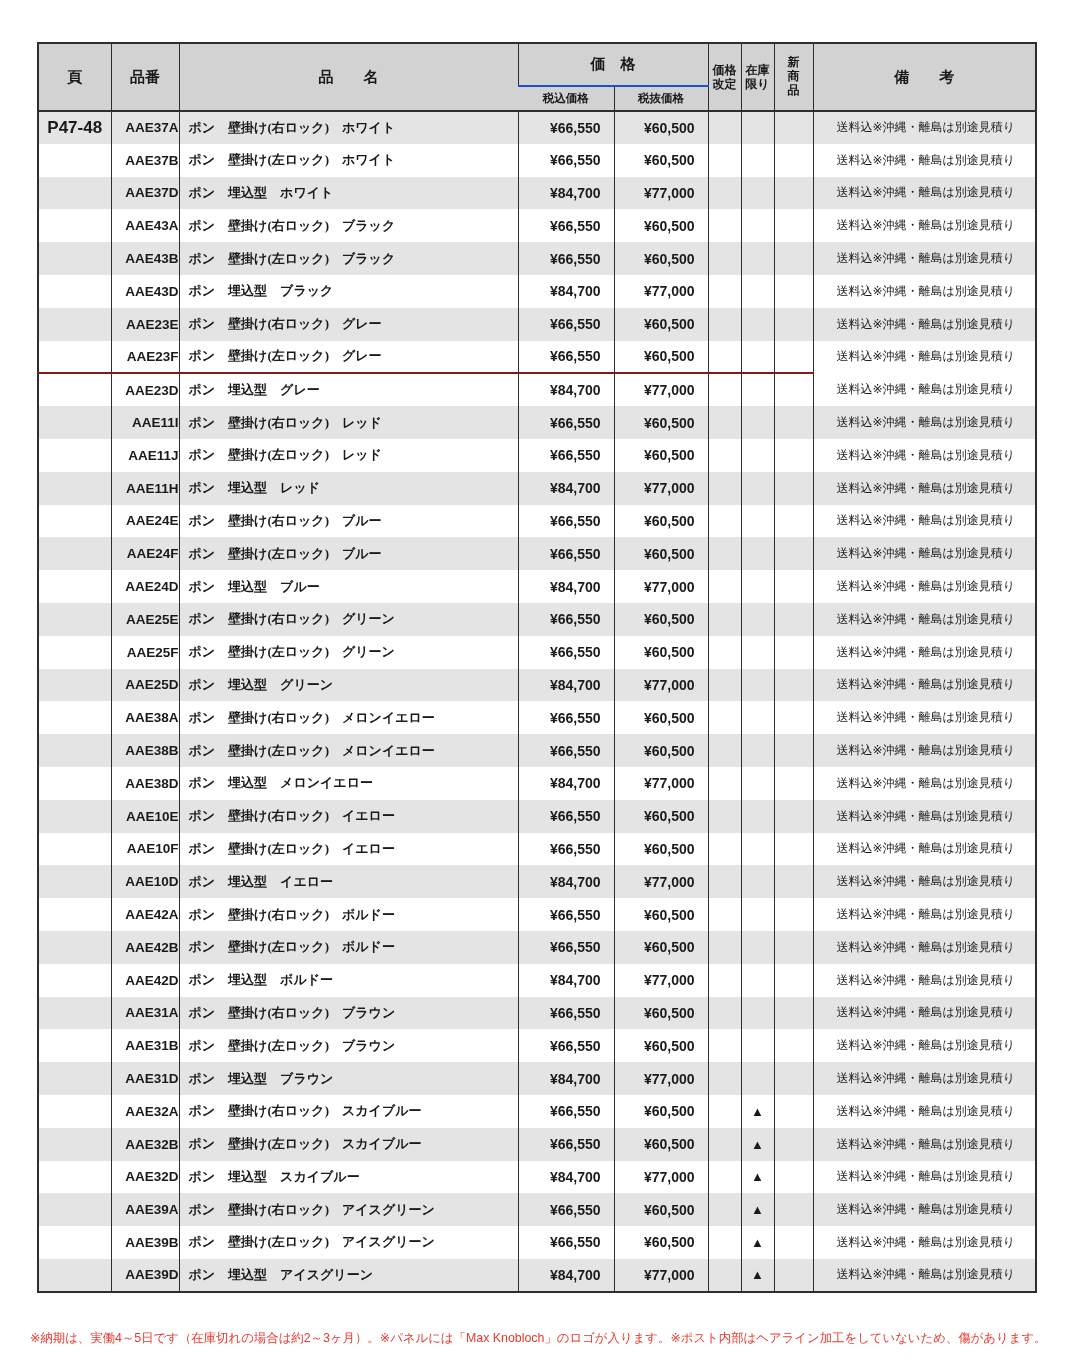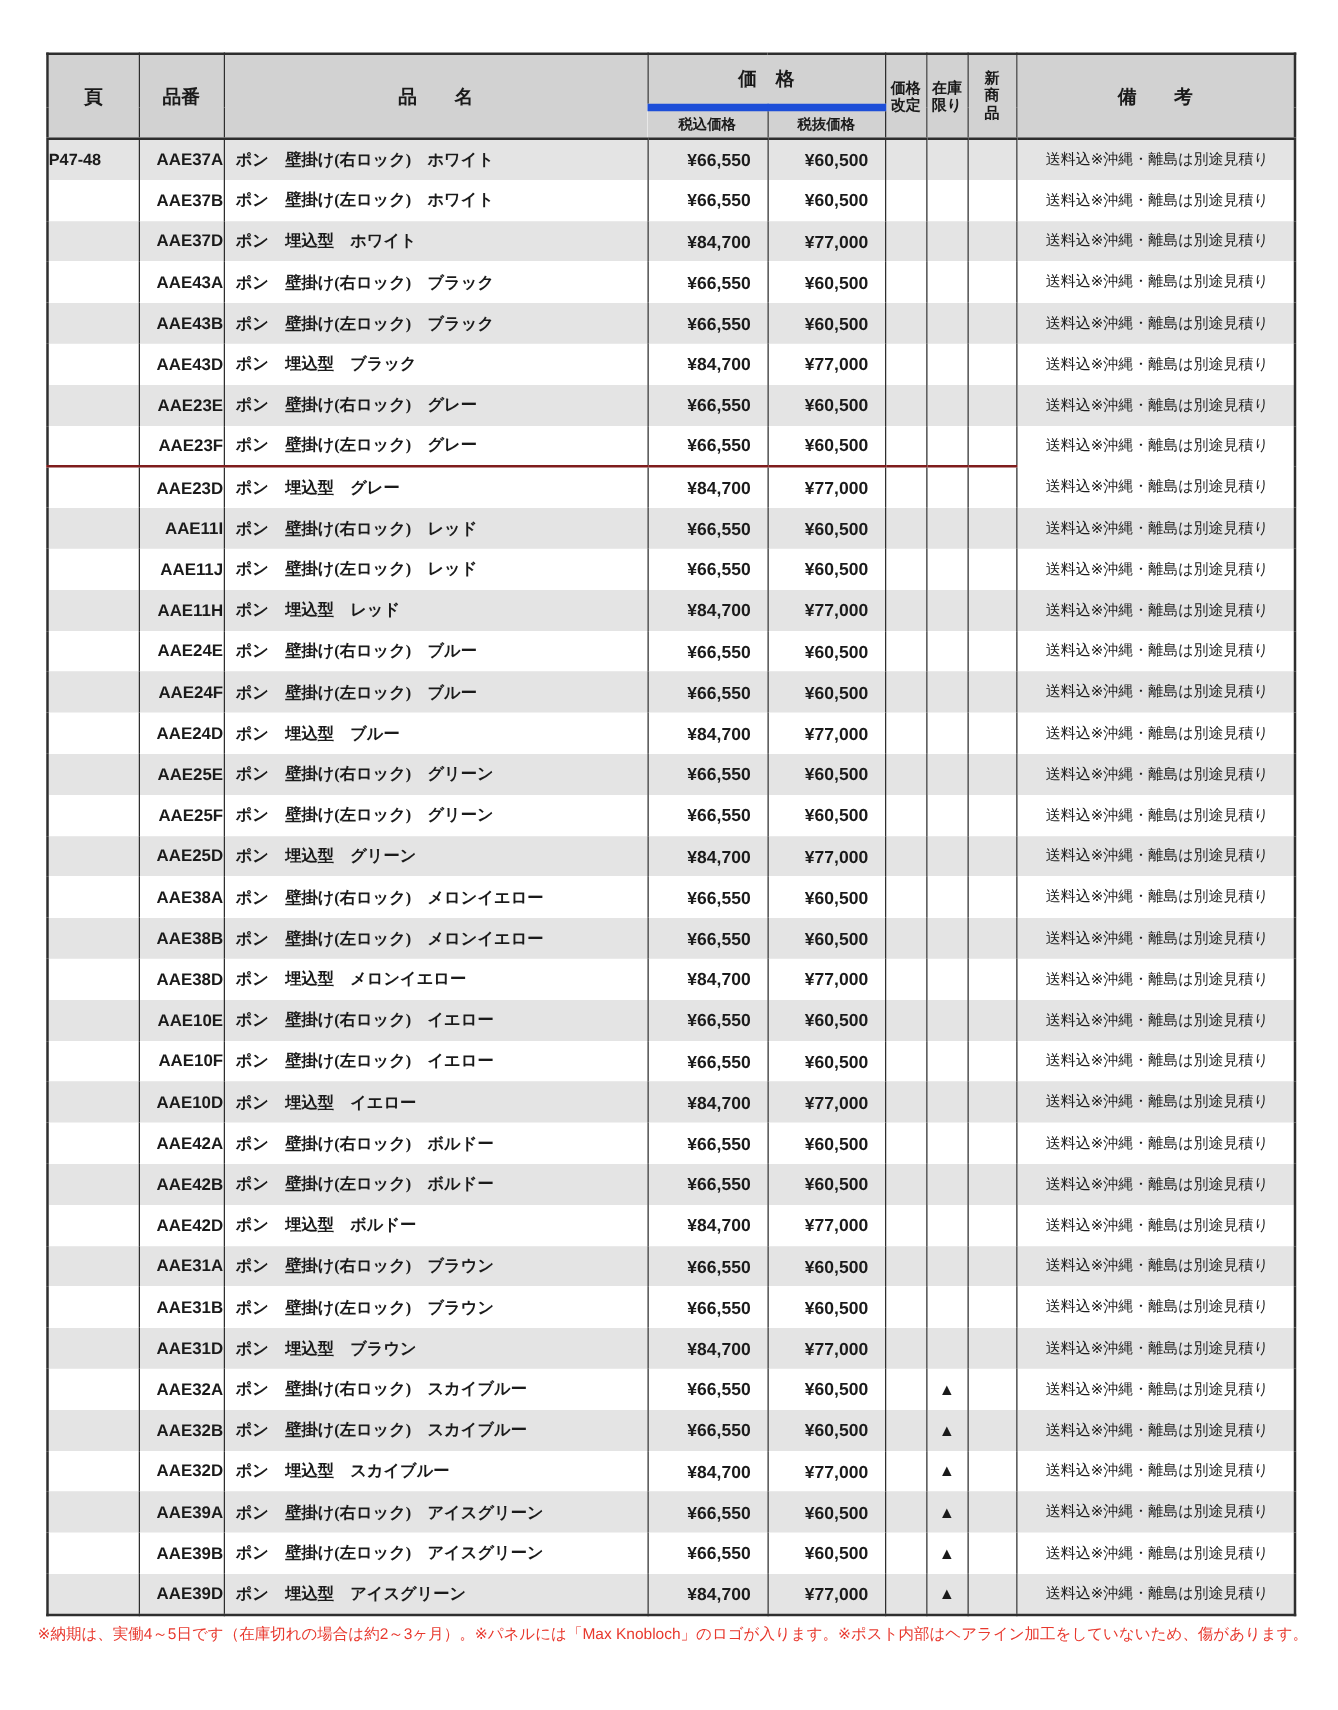--- a/index.html
+++ b/index.html
@@ -26,44 +26,44 @@
     white-space: nowrap;
     vertical-align: middle;
   }
   th:first-child, td:first-child { border-left: none; }
 
   
   thead th { background: #d2d2d2; font-weight: bold; border-bottom: 2px solid #2e2e2e; }
   tr.h1 { height: 43px; }
   tr.h2 { height: 25px; }
   th.h-main  { font-size: 15px; }
-  th.h-price { font-size: 15px; border-bottom: 6px solid #1d4ed8; }
+  th.h-price { font-size: 15px; border-bottom: 2px solid #1d4ed8; }
   tr.h2 th   { font-size: 11.5px; }
   th.h-flag  { font-size: 12px; white-space: normal; }
   th.h-flag .wrap2 { display: inline-block; width: 26px; line-height: 1.2; word-break: break-all; }
   th.h-new .wrap1  { display: inline-block; width: 13px; line-height: 1.15; word-break: break-all; font-size: 12px; }
 
   
   tbody tr { height: 32.8px; }
   tbody td { background: #ffffff; }
   tbody tr.shaded td { background: #e4e4e4; }
   tr.section-end td { border-bottom: 2px solid #7f1d1d; }
   tr.section-end td.c-remarks { border-bottom: none; }
 
-  .c-page    { font-weight: bold; font-size: 13px; }
+  .c-page    { text-align: center; font-weight: bold; font-size: 17px; }
   .c-code    { text-align: right; font-weight: bold; font-size: 13.5px; }
   .c-name    { text-align: left;   font-weight: bold; font-size: 13px; padding-left: 9px; font-family: Liberation Serif, serif; }
   .c-incl, .c-excl { text-align: right; font-weight: bold; font-size: 14px; padding-right: 13px; }
   .c-rev, .c-stock, .c-new { text-align: center; font-size: 12px; }
   .c-stock   { font-size: 13px; }
   .c-remarks { text-align: left; font-size: 12px; padding-left: 23px; }
 
   
   .notes {
-    position: absolute; left: 30px; top: 1297px; width: 1030px;
+    position: absolute; left: 30px; top: 1328px; width: 1030px;
     color: #e8382d; font-size: 12.4px; line-height: 21.5px;
     white-space: nowrap;
   }
 </style>
 </head>
 <body>
 
 <div class="sheet">
 
   <table class="price">

